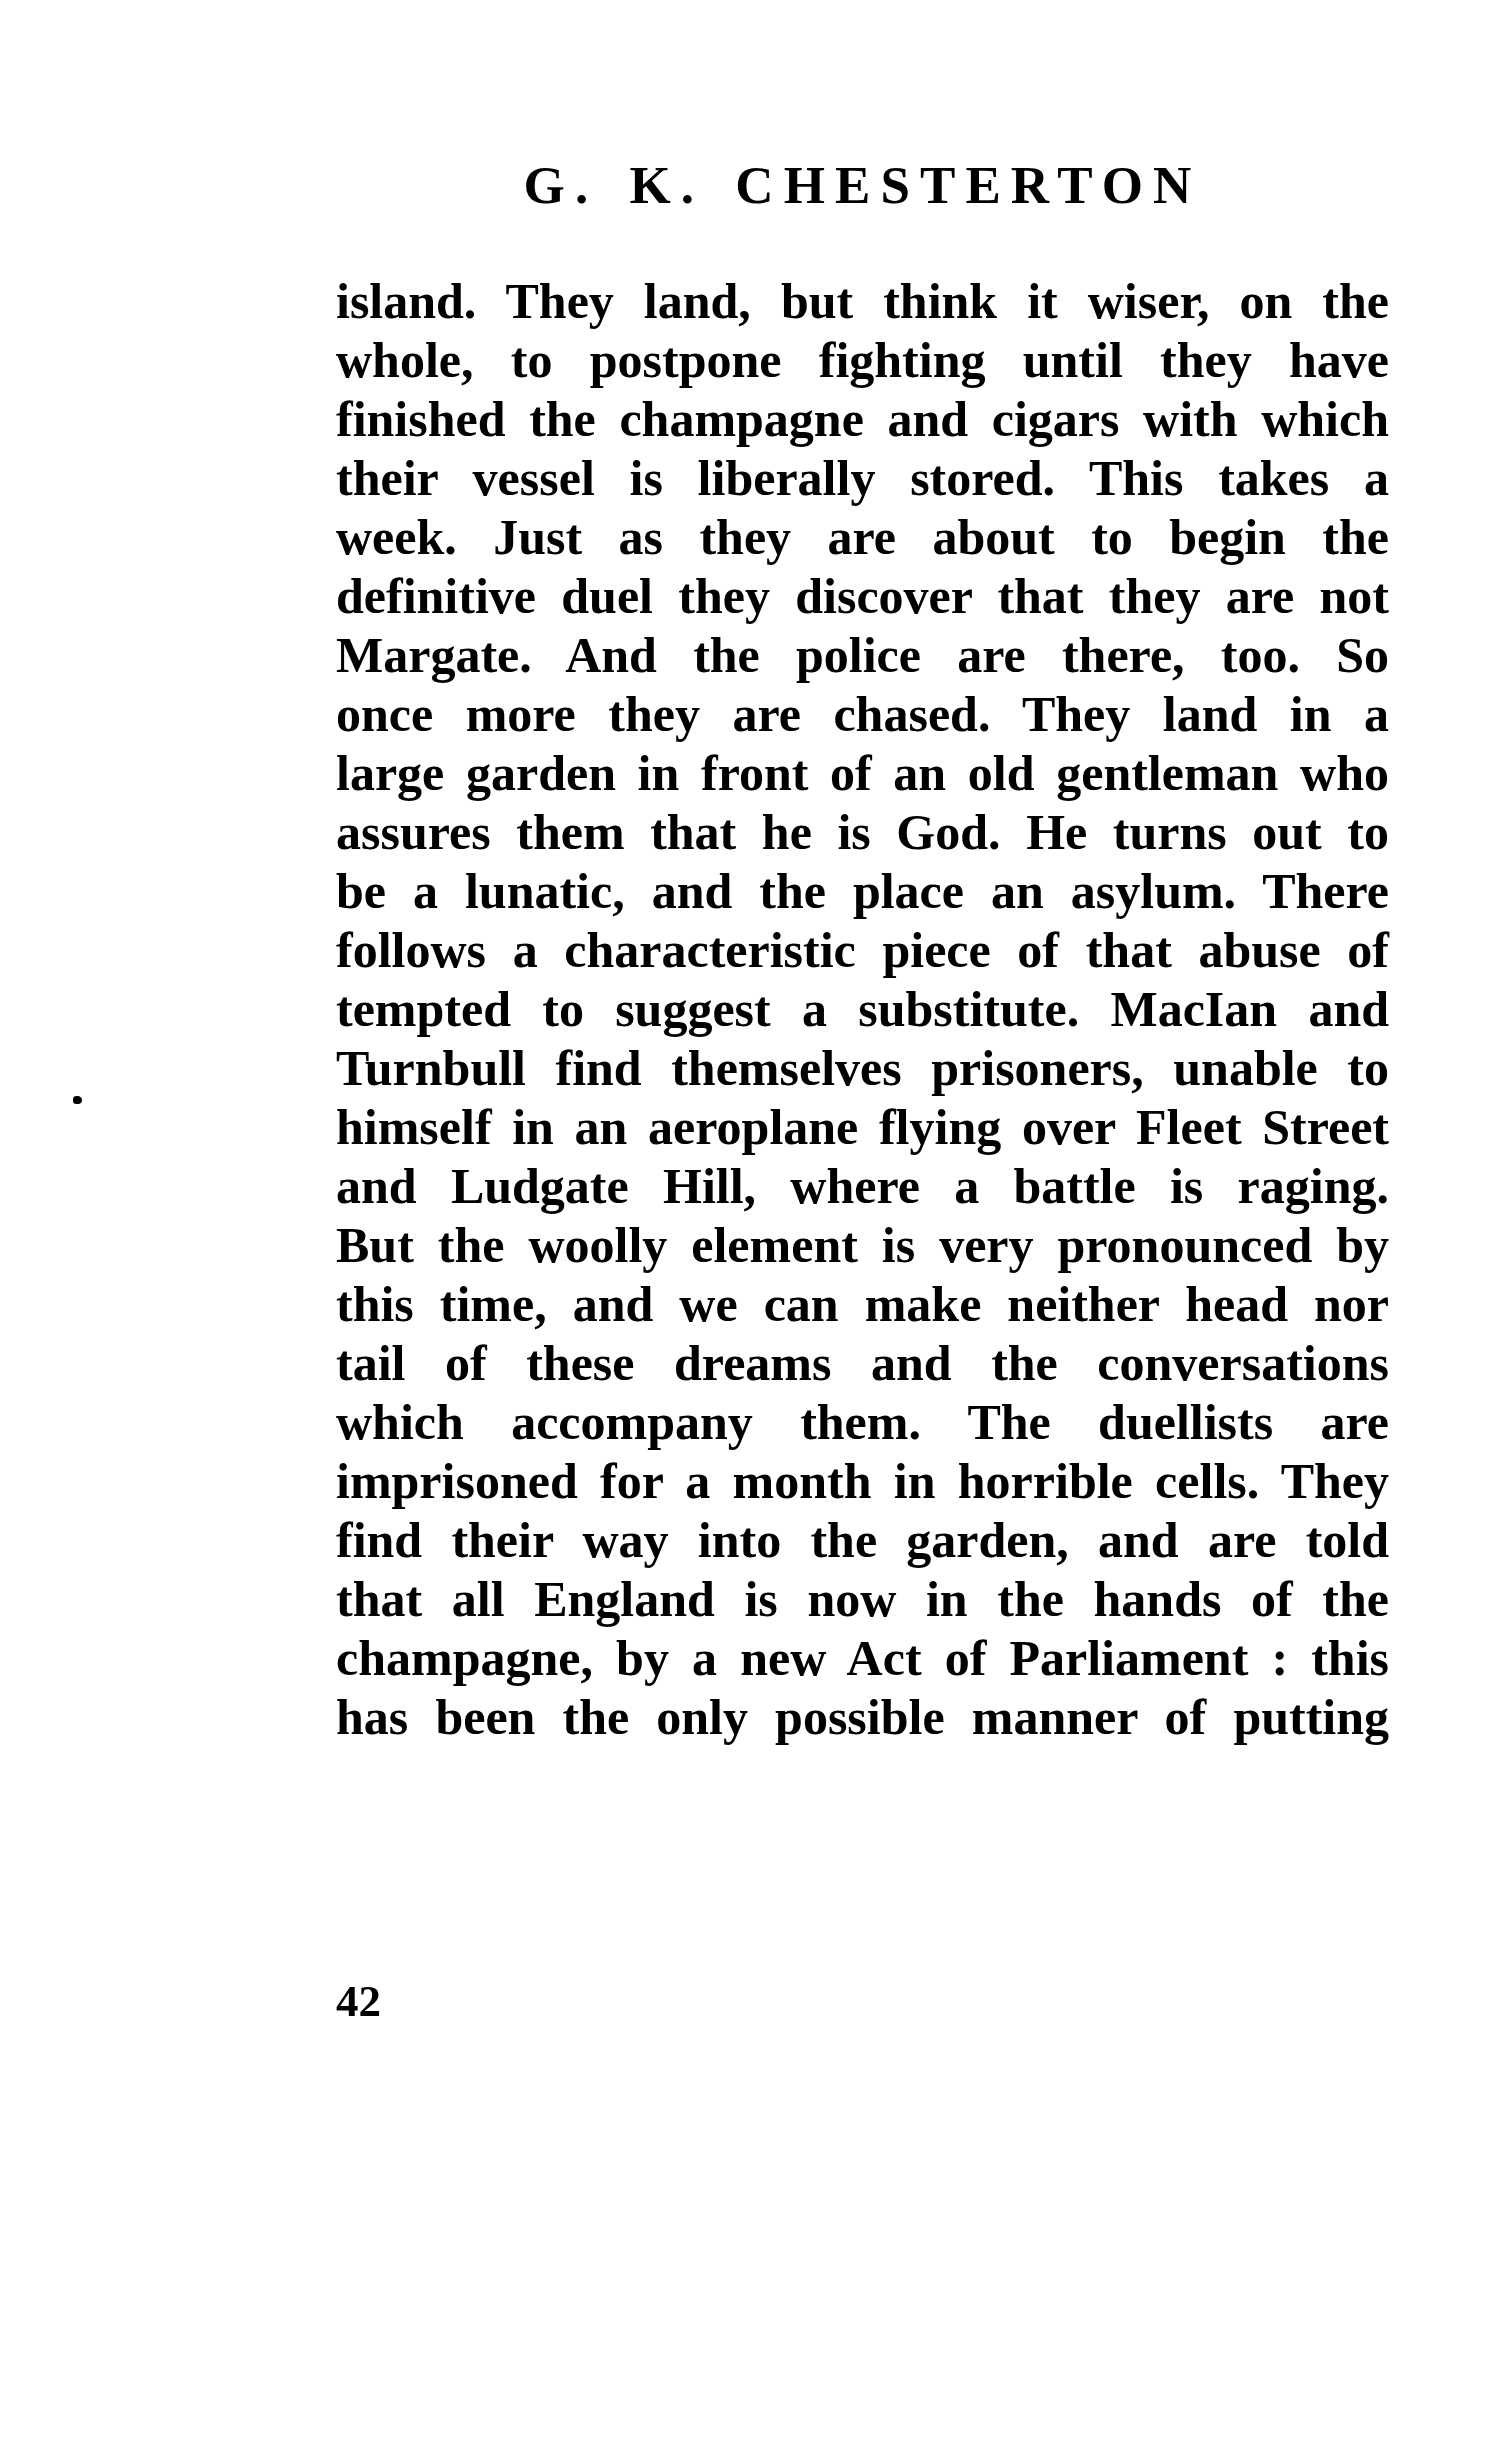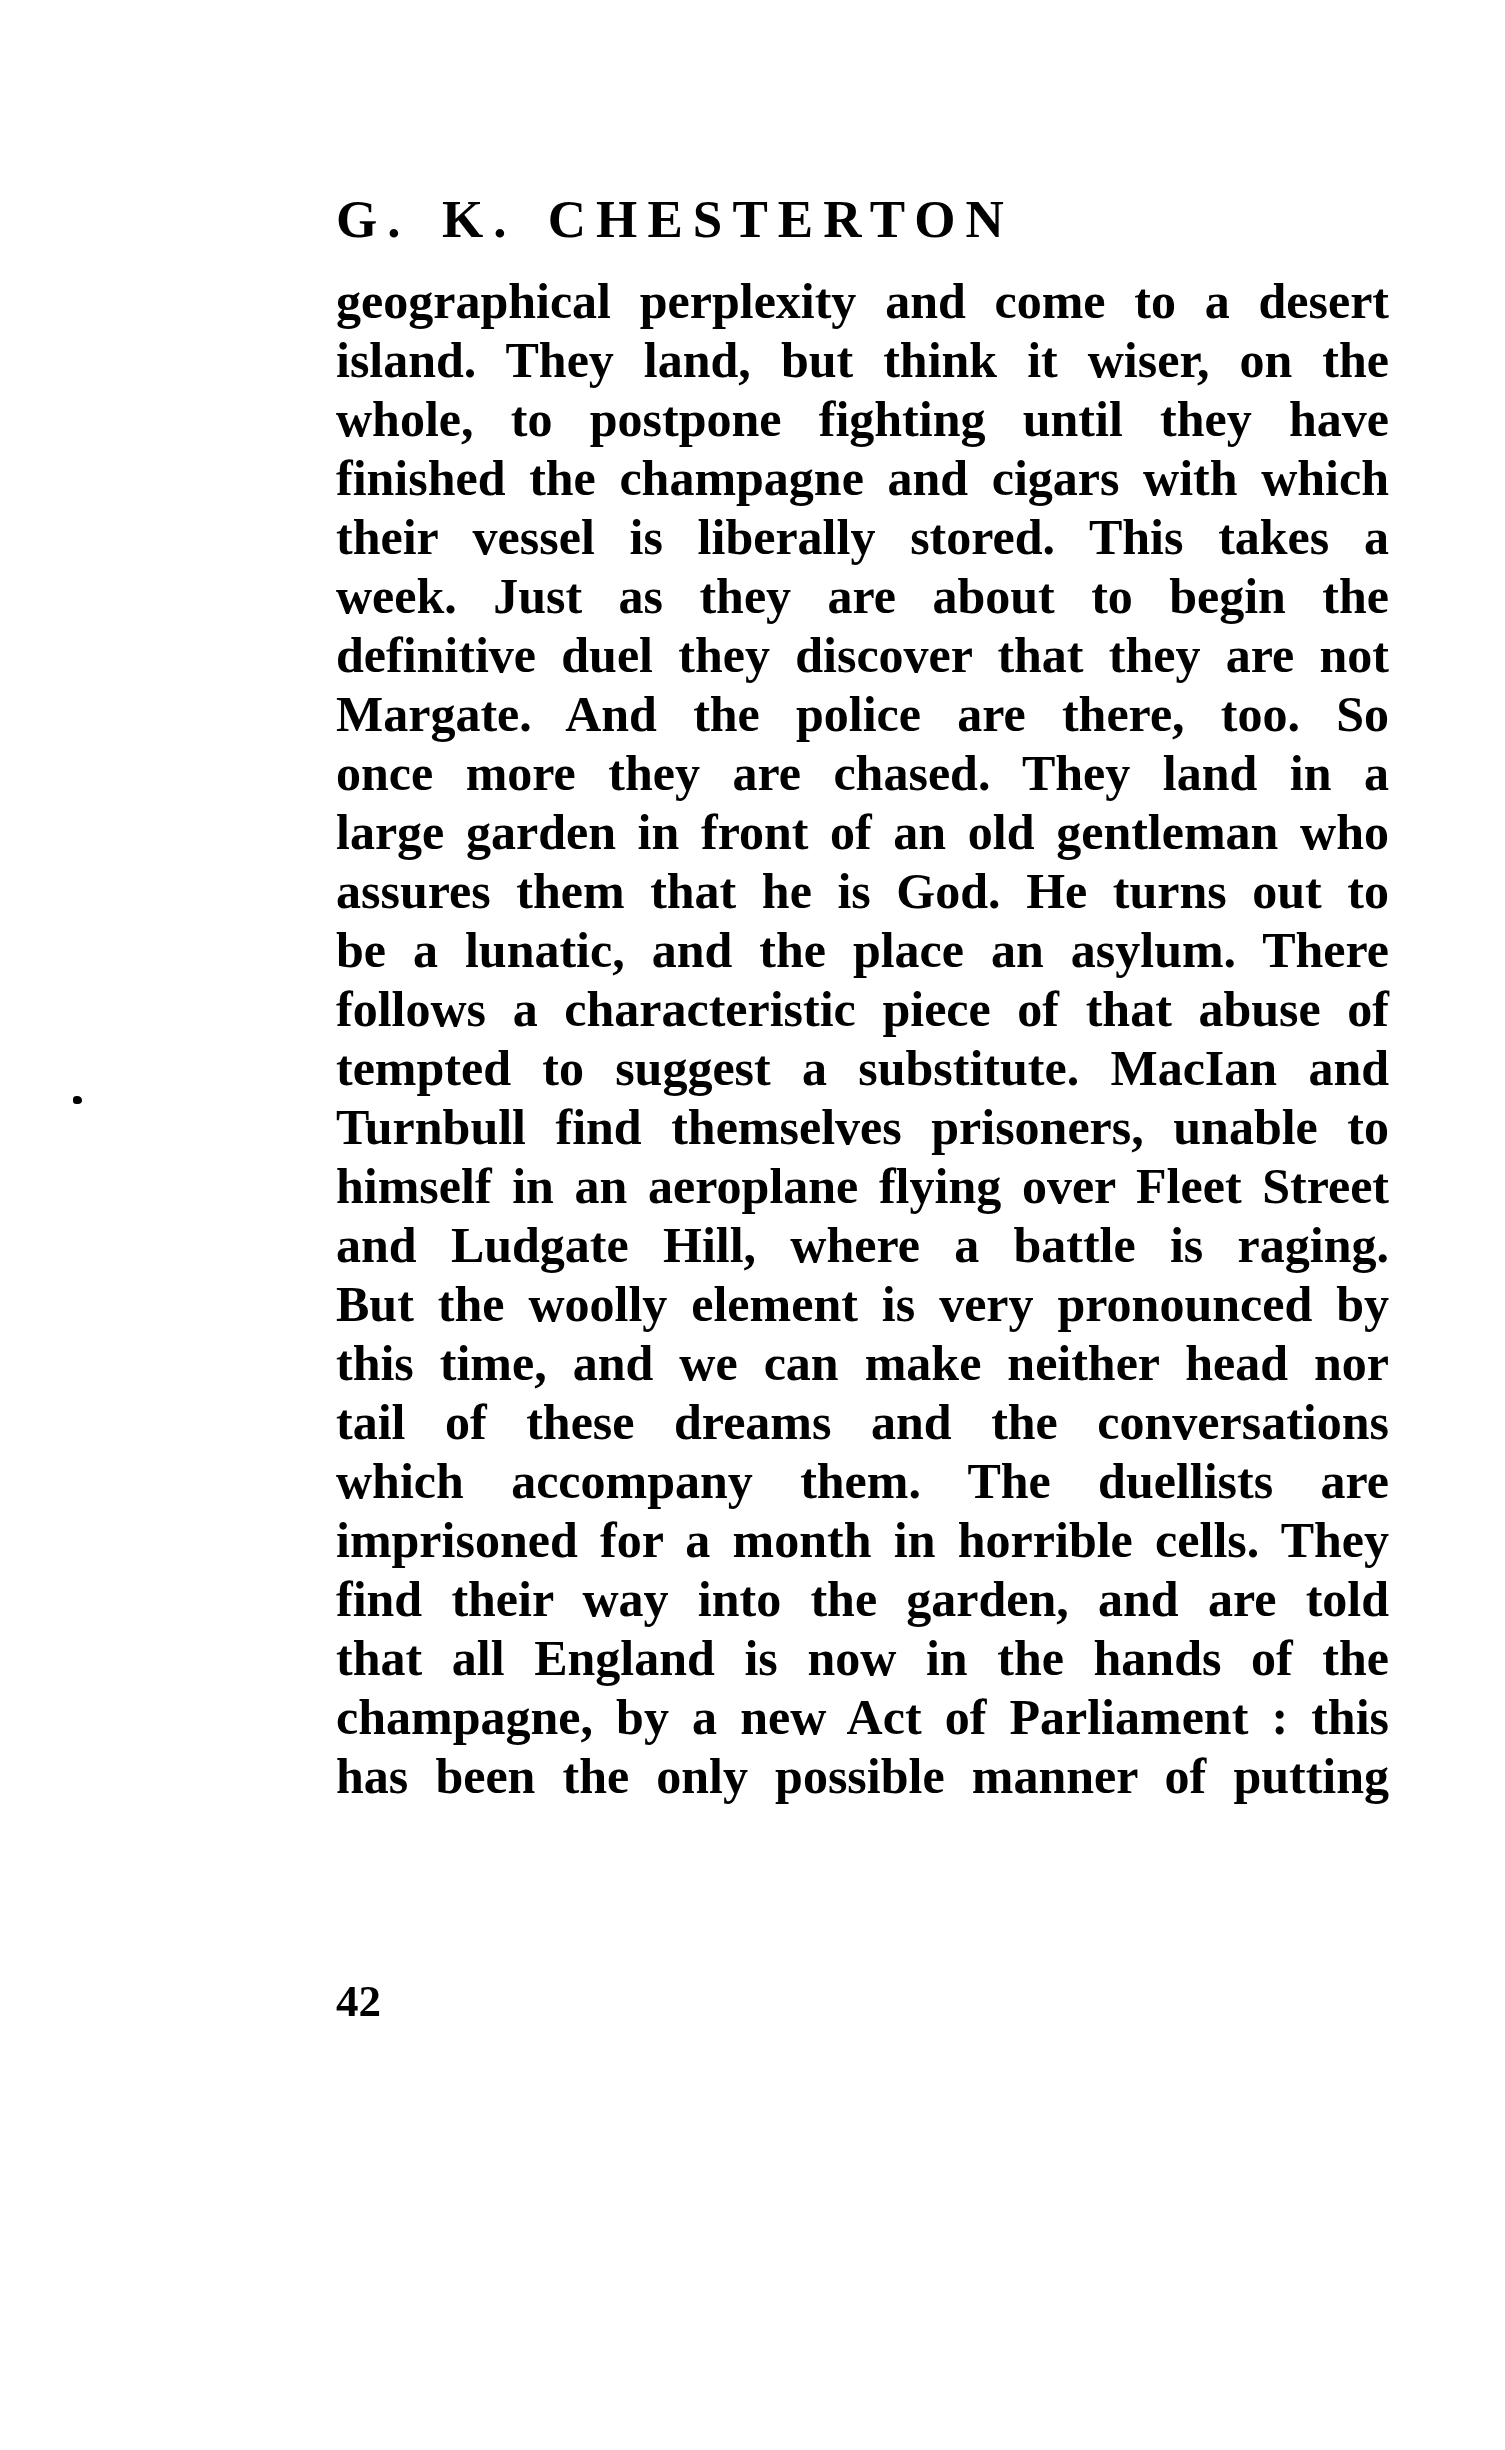--- a/index.html
+++ b/index.html
@@ -14,27 +14,27 @@
     background: #ffffff;
     color: #000000;
     font-family: "Liberation Serif", "DejaVu Serif", serif;
     overflow: hidden;
   }
   .running-header {
     position: absolute;
     top: 159px;
     left: 336px;
     width: 1053px;
+    text-align: center;
     font-size: 53px;
     line-height: 53px;
     font-weight: bold;
     letter-spacing: 0.19em;
     word-spacing: 0.15em;
     white-space: nowrap;
-    margin-top: 34px;
   }
   .body-text {
     position: absolute;
     top: 272px;
     left: 336px;
     width: 1053px;
     font-size: 50px;
     line-height: 59px;
     font-weight: bold;
   }
@@ -65,21 +65,20 @@
   }
 </style>
 </head>
 <body>
 
 <div class="page">
 
   <div class="running-header">G. K. CHESTERTON</div>
 
   <div class="body-text">
-    <div class="body-line">geographical perplexity and come to a desert</div>
     <div class="body-line">island. They land, but think it wiser, on the</div>
     <div class="body-line">whole, to postpone fighting until they have</div>
     <div class="body-line">finished the champagne and cigars with which</div>
     <div class="body-line">their vessel is liberally stored. This takes a</div>
     <div class="body-line">week. Just as they are about to begin the</div>
     <div class="body-line">definitive duel they discover that they are not</div>
     <div class="body-line">Margate. And the police are there, too. So</div>
     <div class="body-line">once more they are chased. They land in a</div>
     <div class="body-line">large garden in front of an old gentleman who</div>
     <div class="body-line">assures them that he is God. He turns out to</div>

